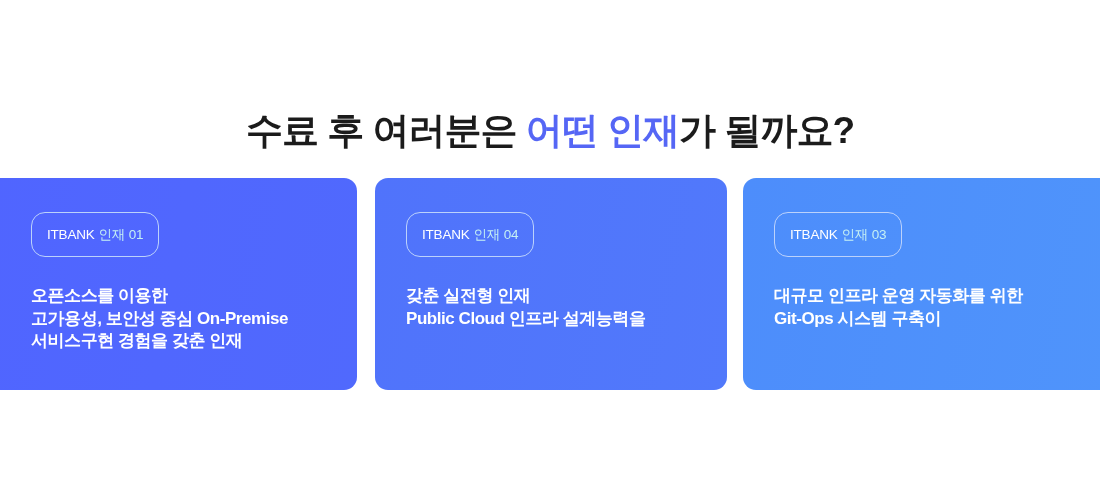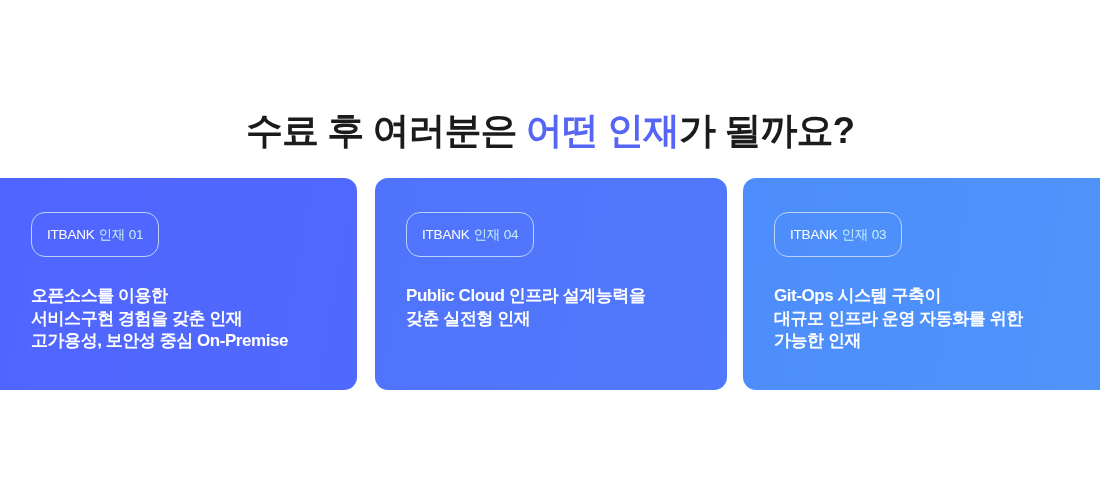--- a/index.html
+++ b/index.html
@@ -127,43 +127,42 @@
 <div class="cards-row">
 
   <div class="card card-1">
     <div class="badge">
       <span class="badge-brand">ITBANK</span>
       <span class="badge-sep"></span>
       <span class="badge-label">인재 01</span>
     </div>
     <div class="card-body">
       <span class="line">오픈소스를 이용한</span>
+      <span class="line">고가용성, 보안성 중심 On-Premise</span>
       <span class="line">서비스구현 경험을 갖춘 인재</span>
-      <span class="line">고가용성, 보안성 중심 On-Premise</span>
     </div>
   </div>
 
   <div class="card card-2">
     <div class="badge">
       <span class="badge-brand">ITBANK</span>
       <span class="badge-sep"></span>
       <span class="badge-label">인재 04</span>
     </div>
     <div class="card-body">
+      <span class="line">갖춘 실전형 인재</span>
       <span class="line">Public Cloud 인프라 설계능력을</span>
-      <span class="line">갖춘 실전형 인재</span>
     </div>
   </div>
 
   <div class="card card-3">
     <div class="badge">
       <span class="badge-brand">ITBANK</span>
       <span class="badge-sep"></span>
       <span class="badge-label">인재 03</span>
     </div>
     <div class="card-body">
+      <span class="line">대규모 인프라 운영 자동화를 위한</span>
       <span class="line">Git-Ops 시스템 구축이</span>
-      <span class="line">대규모 인프라 운영 자동화를 위한</span>
-      <span class="line">가능한 인재</span>
     </div>
   </div>
 
 </div>
 
 </body></html>

